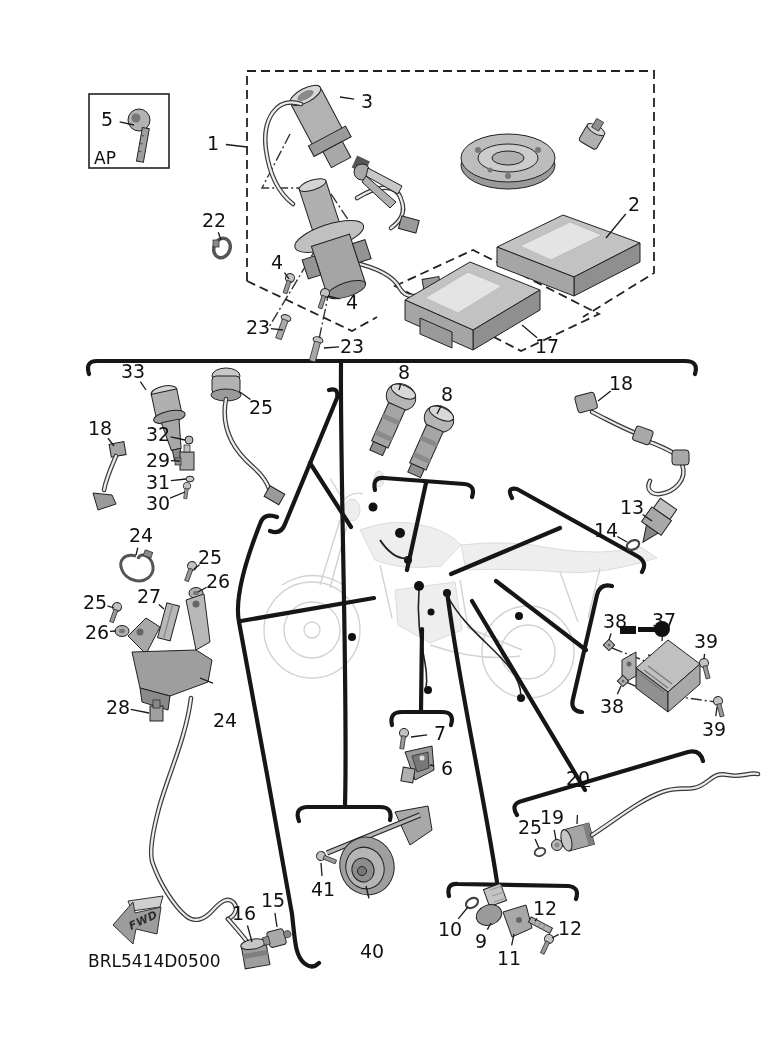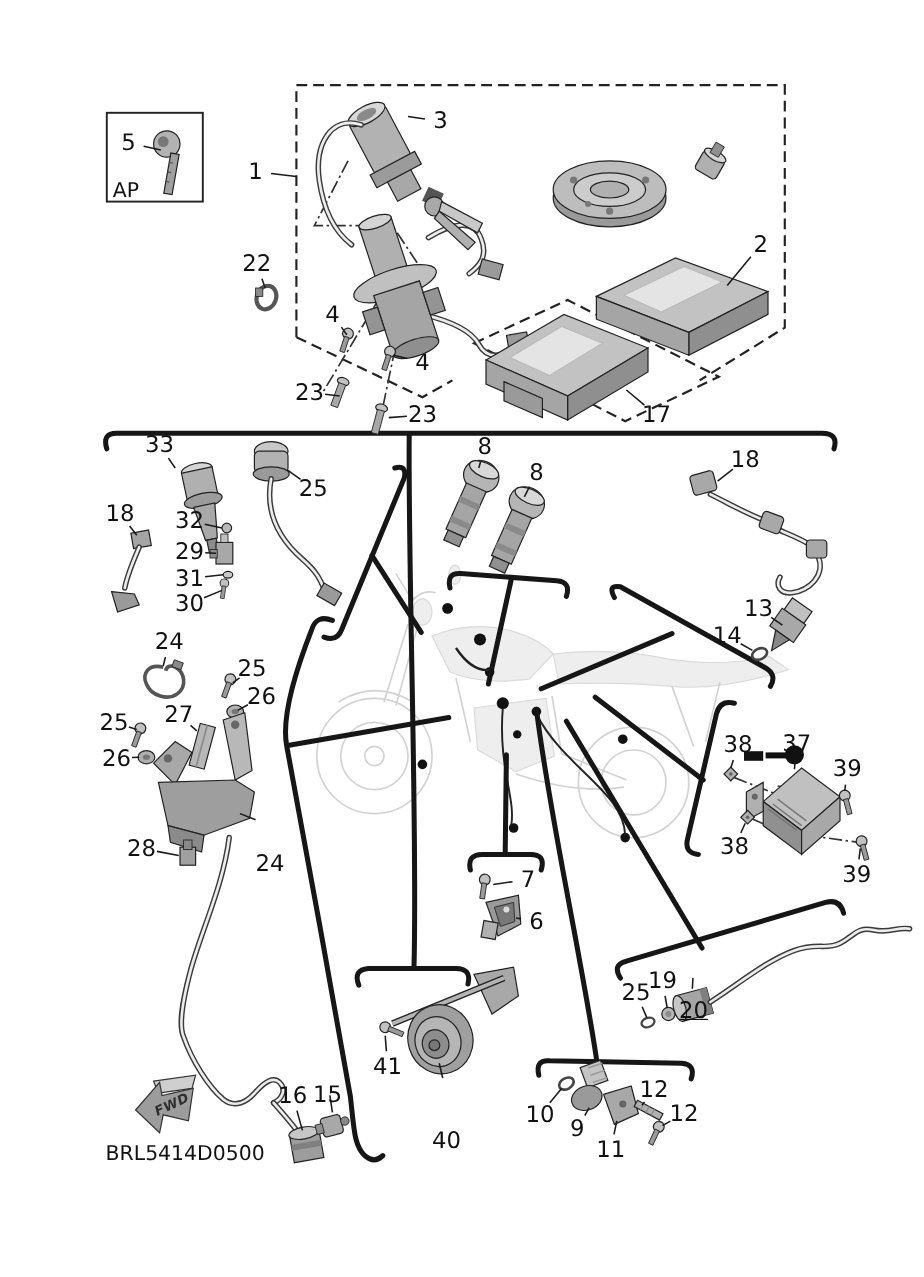--- a/index.html
+++ b/index.html
@@ -459,28 +459,28 @@
       <span class="part-label" style="left: 149px; top: 596px;">27</span>
       <span class="part-label" style="left: 95px; top: 602px;">25</span>
       <span class="part-label" style="left: 97px; top: 632px;">26</span>
       <span class="part-label" style="left: 225px; top: 720px;">24</span>
       <span class="part-label" style="left: 118px; top: 707px;">28</span>
       <span class="part-label" style="left: 440px; top: 733px;">7</span>
       <span class="part-label" style="left: 447px; top: 768px;">6</span>
       <span class="part-label" style="left: 323px; top: 889px;">41</span>
       <span class="part-label" style="left: 372px; top: 911px; margin-top: 40px;">40</span>
       <span class="part-label" style="left: 244px; top: 913px;">16</span>
-      <span class="part-label" style="left: 273px; top: 900px; margin-top: 12px;">15</span>
+      <span class="part-label" style="left: 273px; top: 900px;">15</span>
       <span class="part-label" style="left: 450px; top: 929px;">10</span>
       <span class="part-label" style="left: 481px; top: 941px;">9</span>
       <span class="part-label" style="left: 509px; top: 958px;">11</span>
       <span class="part-label" style="left: 545px; top: 908px;">12</span>
       <span class="part-label" style="left: 570px; top: 928px;">12</span>
       <span class="part-label" style="left: 530px; top: 827px;">25</span>
       <span class="part-label" style="left: 552px; top: 817px;">19</span>
-      <span class="part-label" style="left: 578px; top: 842px; text-decoration: underline;">20</span>
+      <span class="part-label" style="left: 578px; top: 778px; text-decoration: underline;">20</span>
       <span class="part-label" style="left: 664px; top: 620px;">37</span>
       <span class="part-label" style="left: 615px; top: 621px;">38</span>
       <span class="part-label" style="left: 612px; top: 706px;">38</span>
       <span class="part-label" style="left: 706px; top: 641px;">39</span>
       <span class="part-label" style="left: 714px; top: 729px;">39</span>
     </div>
 </div>
 
 </body></html>

